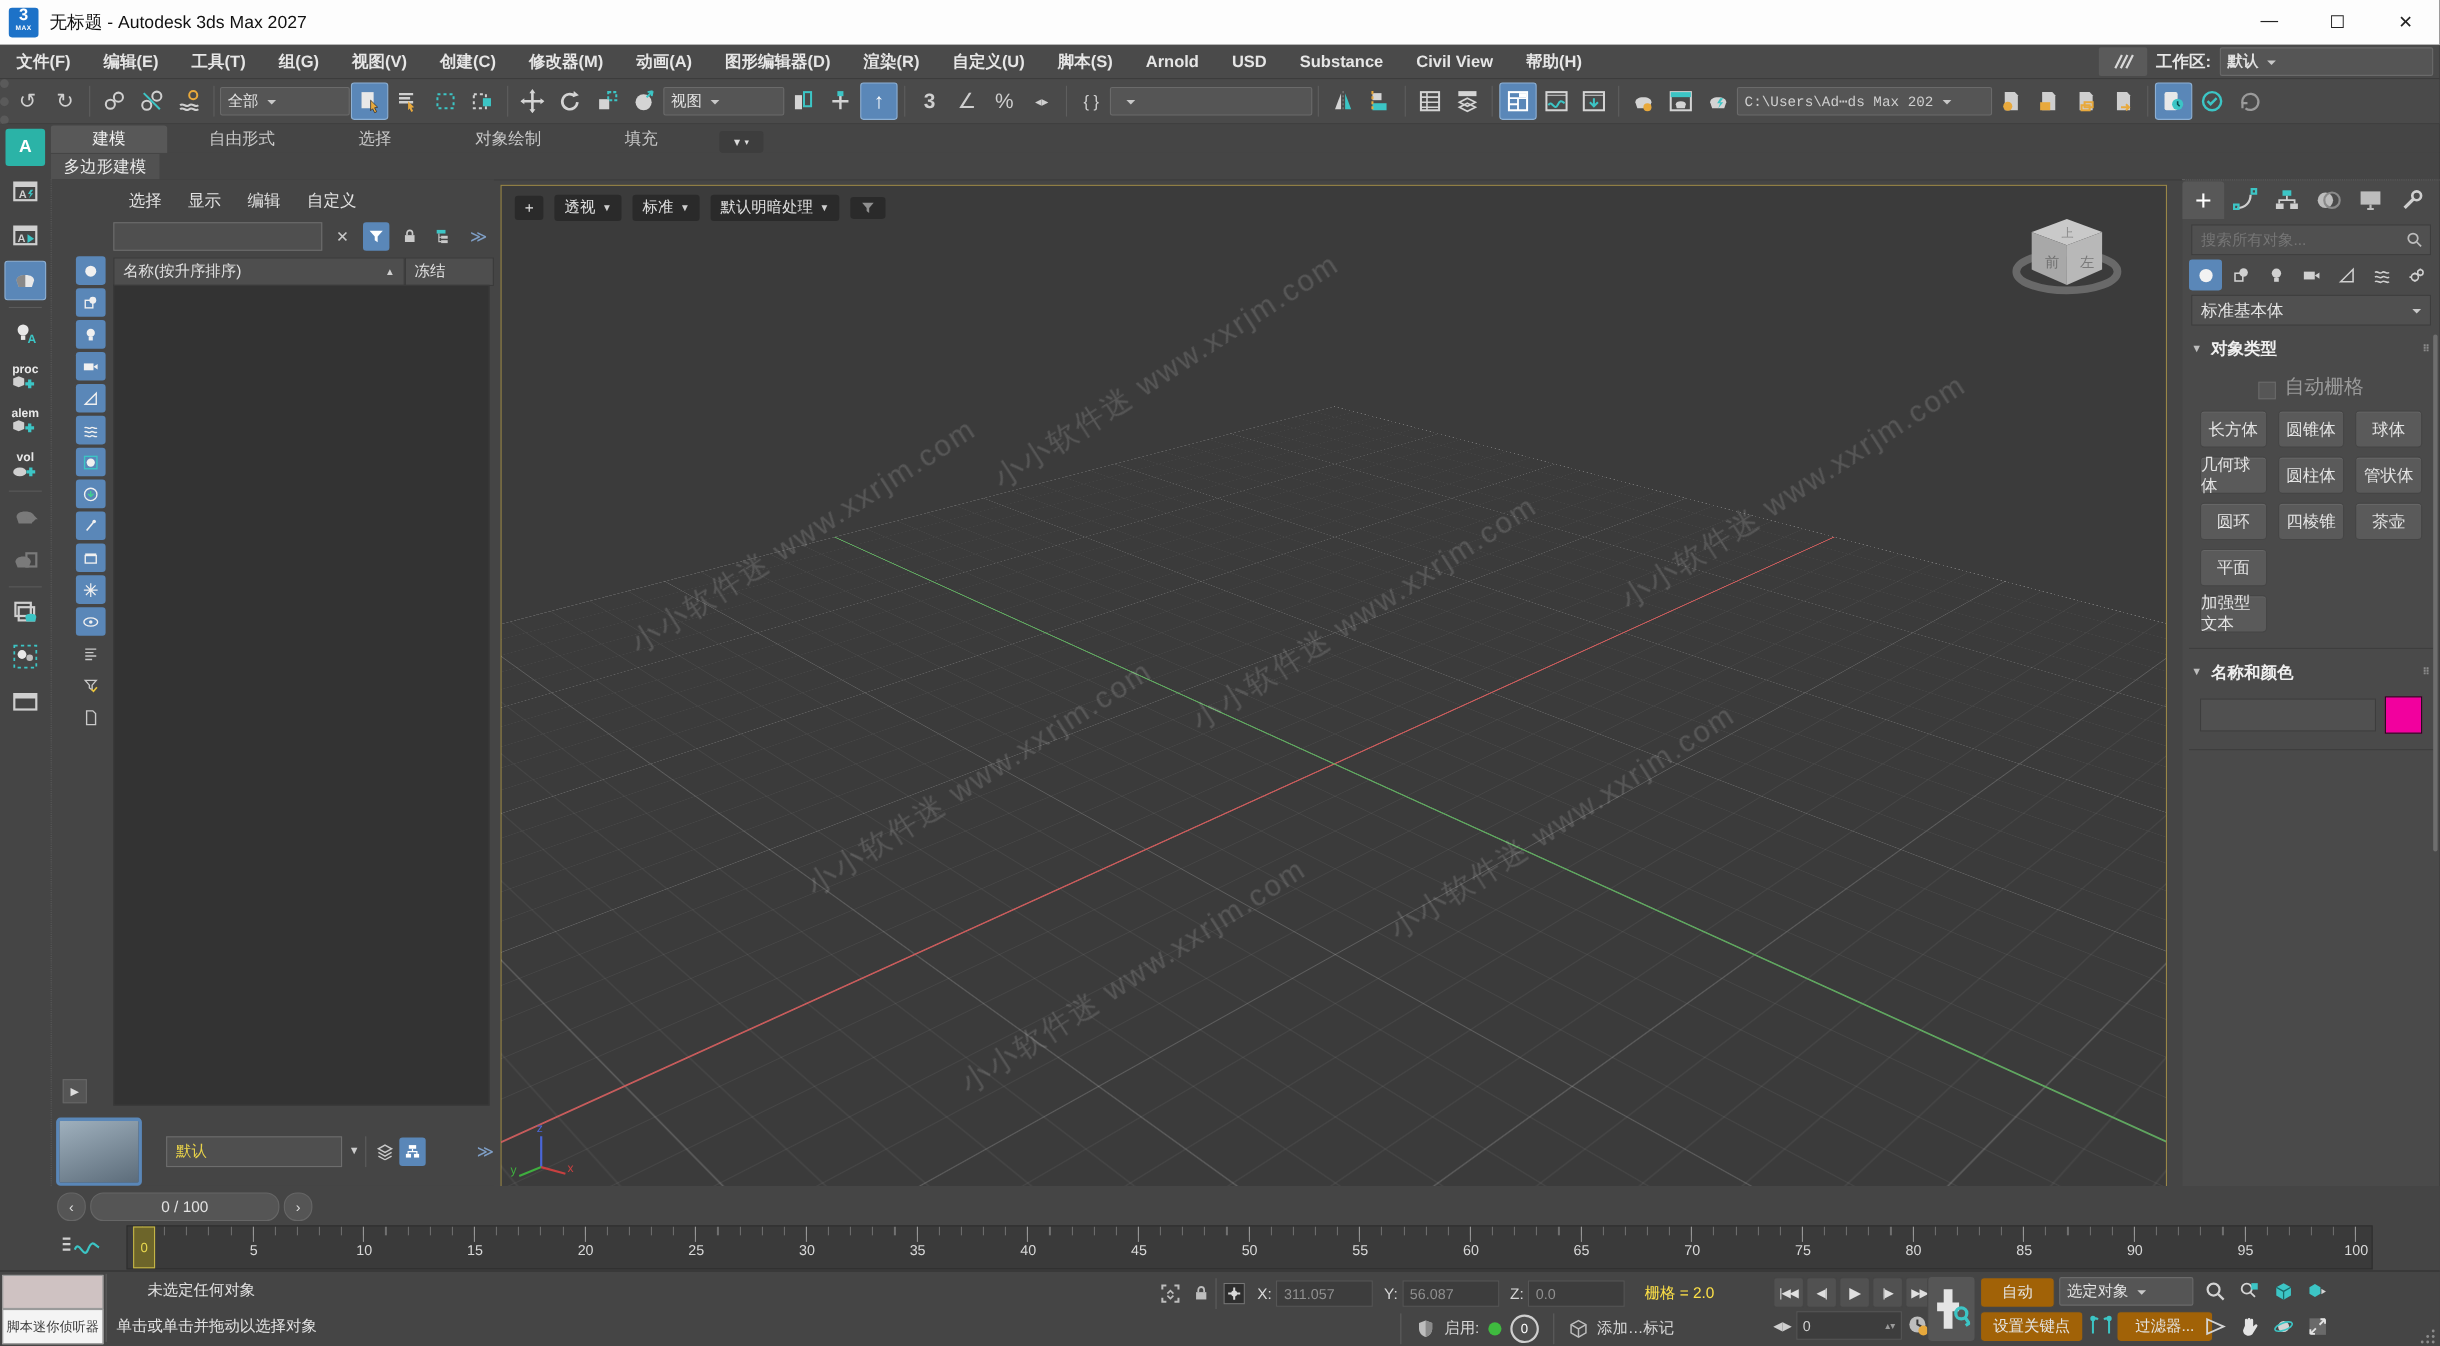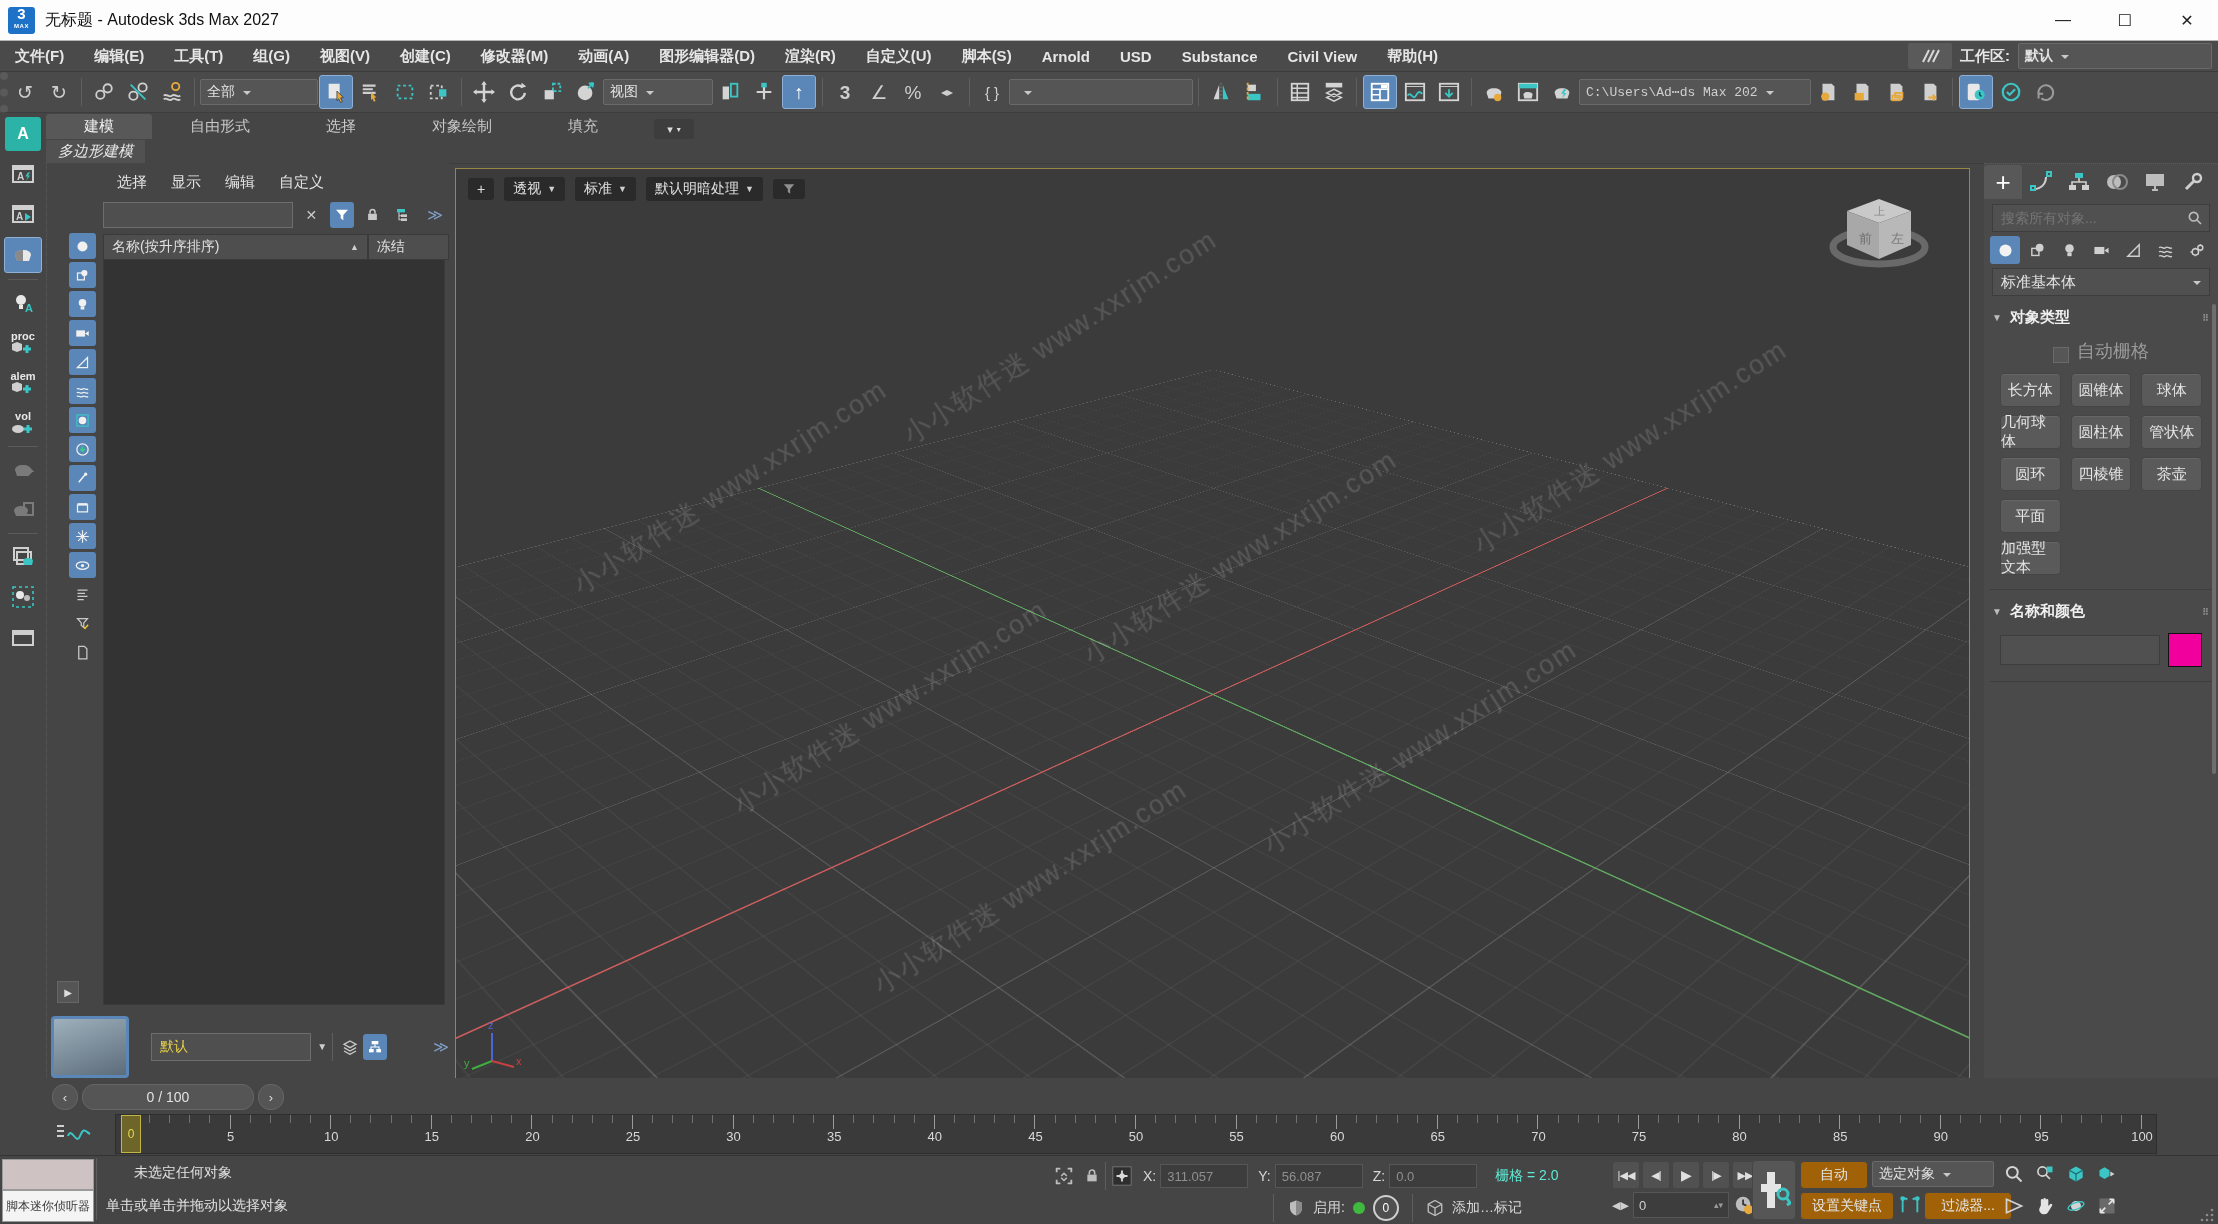--- a/index.html
+++ b/index.html
@@ -31,21 +31,21 @@
   #toolbar{left:0;top:72px;width:2218px;height:40px;background:#4a4a4a;display:flex;align-items:center;border-bottom:1px solid #3c3c3c;border-left:8px dotted #5a5a5a;}
   .ibox{width:32px;height:32px;margin:0 1px;border-radius:3px;display:flex;align-items:center;justify-content:center;color:#cfcfcf;flex:0 0 auto;font-size:17px;}
   .ibox.active{background:#5a87b8;border:1px solid #8db0d4;color:#fff;}
   .glyph{font-size:19px;line-height:1;}
 
   
   #ribbon-tabs{left:46px;top:113px;width:2172px;height:26px;display:flex;align-items:flex-end;background:#454545;}
   .rtab{padding:3px 38px;font-size:15px;color:#c8c8c8;}
   .rtab.active{background:#585858;color:#f0f0f0;border-radius:3px 3px 0 0;}
   #ribbon-min{width:40px;height:20px;background:#3d3d3d;border-radius:3px;margin-left:18px;display:flex;align-items:center;justify-content:center;color:#ddd;font-size:11px;gap:4px;}
-  #ribbon-panelrow{left:46px;top:139px;width:2172px;height:24px;background:#454545;display:flex;align-items:center;border-bottom:1px solid #3c3c3c;font-style:italic;}
+  #ribbon-panelrow{left:46px;top:139px;width:2172px;height:24px;background:#454545;display:flex;align-items:center;border-bottom:1px solid #3c3c3c;}
   #ribbon-panel-label{background:#515151;color:#e8e8e8;padding:2px 12px;font-size:15px;}
 
   
   #lefttools{left:0;top:113px;width:46px;height:965px;background:#454545;display:flex;flex-direction:column;align-items:center;padding-top:4px;gap:6px;}
   .ltool{width:36px;height:34px;border-radius:3px;display:flex;flex-direction:column;align-items:center;justify-content:center;color:#d8d8d8;font-size:10px;line-height:10px;}
   .ltool.teal-bg{background:#2bb3a7;color:#fff;font-weight:bold;font-size:16px;}
   .ltool.active{background:#5a87b8;border:1px solid #8db0d4;}
   .ltool.dim{color:#777;}
   .lsep{width:30px;height:1px;background:#5a5a5a;}
 
@@ -133,21 +133,21 @@
   
   #statusbar{left:0;top:1155px;width:2218px;height:69px;background:#454545;border-top:1px solid #333;}
   #listener-pink{position:absolute;left:2px;top:3px;width:90px;height:29px;background:#cfc2c2;border:1px solid #9a9a9a;}
   #listener-white{position:absolute;left:2px;top:34px;width:90px;height:30px;background:#f4f4f4;border:1px solid #9a9a9a;color:#3a3a3a;font-size:12px;display:flex;align-items:center;justify-content:center;white-space:nowrap;overflow:hidden;}
   #listener-div{position:absolute;left:96px;top:2px;width:1px;height:62px;background:#5e5e5e;}
   #status-line{position:absolute;left:106px;top:8px;font-size:14px;color:#e2e2e2;margin-left:28px;}
   #prompt-line{position:absolute;left:106px;top:41px;font-size:14px;color:#e2e2e2;}
   .coordlab{color:#d8d8d8;font-size:14px;margin:0 4px 0 10px;}
   .coordfield{width:74px;height:22px;background:#3d3d3d;border:1px solid #565656;color:#8f8f8f;font-size:13px;display:flex;align-items:center;padding:0 6px;}
   #coords{position:absolute;left:1052px;top:6px;display:flex;align-items:center;}
-  #grid-label{margin-left:18px;color:#5eead4;font-size:14px;}
+  #grid-label{margin-left:18px;color:#fde047;font-size:14px;}
   #status-mid2{position:absolute;left:1268px;top:38px;display:flex;align-items:center;gap:8px;}
   #enable-dot{width:12px;height:12px;border-radius:50%;background:#3fba3f;}
   #mute-badge{width:22px;height:22px;border-radius:50%;background:#4f4f4f;border:2px solid #cfcfcf;color:#fff;font-size:12px;display:flex;align-items:center;justify-content:center;}
   #playback{position:absolute;left:1612px;top:5px;display:flex;align-items:center;gap:2px;color:#dfdfdf;}
   .pb{min-width:26px;height:26px;background:#515151;border:1px solid #454545;border-radius:3px;display:flex;align-items:center;justify-content:center;font-size:11px;letter-spacing:-1px;}
   #frame-field-row{position:absolute;left:1612px;top:36px;display:flex;align-items:center;gap:4px;}
   #frame-field{width:84px;height:24px;background:#3d3d3d;border:1px solid #565656;color:#cfcfcf;font-size:13px;display:flex;align-items:center;justify-content:space-between;padding:0 5px;}
   #bigkey{position:absolute;left:1752px;top:4px;width:42px;height:58px;background:#565656;border:1px solid #464646;border-radius:4px;display:flex;align-items:center;justify-content:center;}
   .skbtn{height:26px;background:#a16207;border:1px solid #464646;border-radius:4px;color:#e4e4e4;font-size:14px;display:flex;align-items:center;justify-content:center;text-align:right;}
   #autokey{position:absolute;left:1800px;top:5px;width:66px;}

